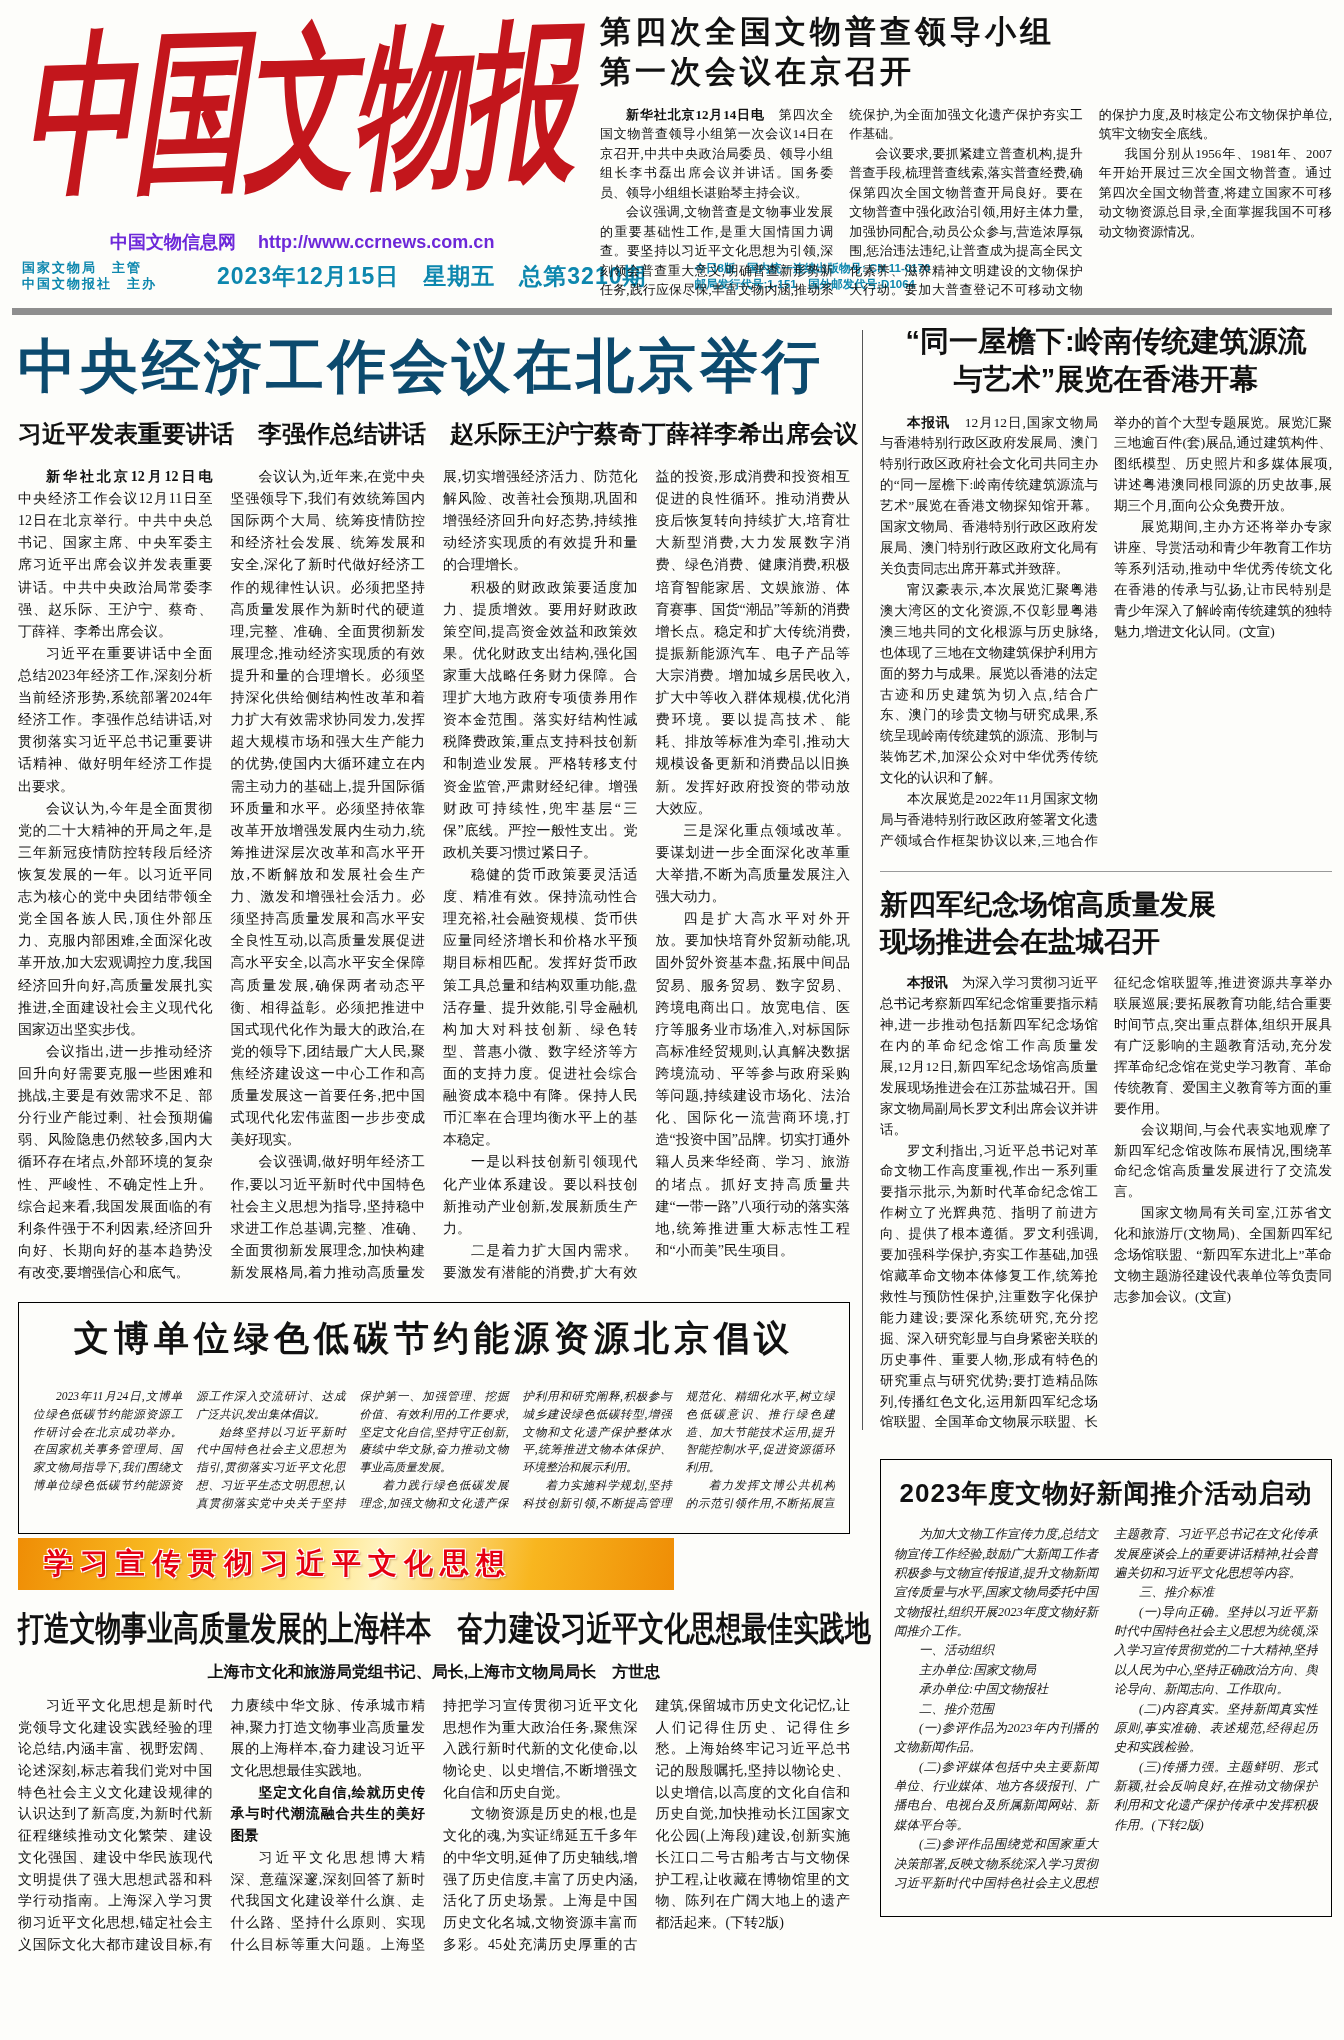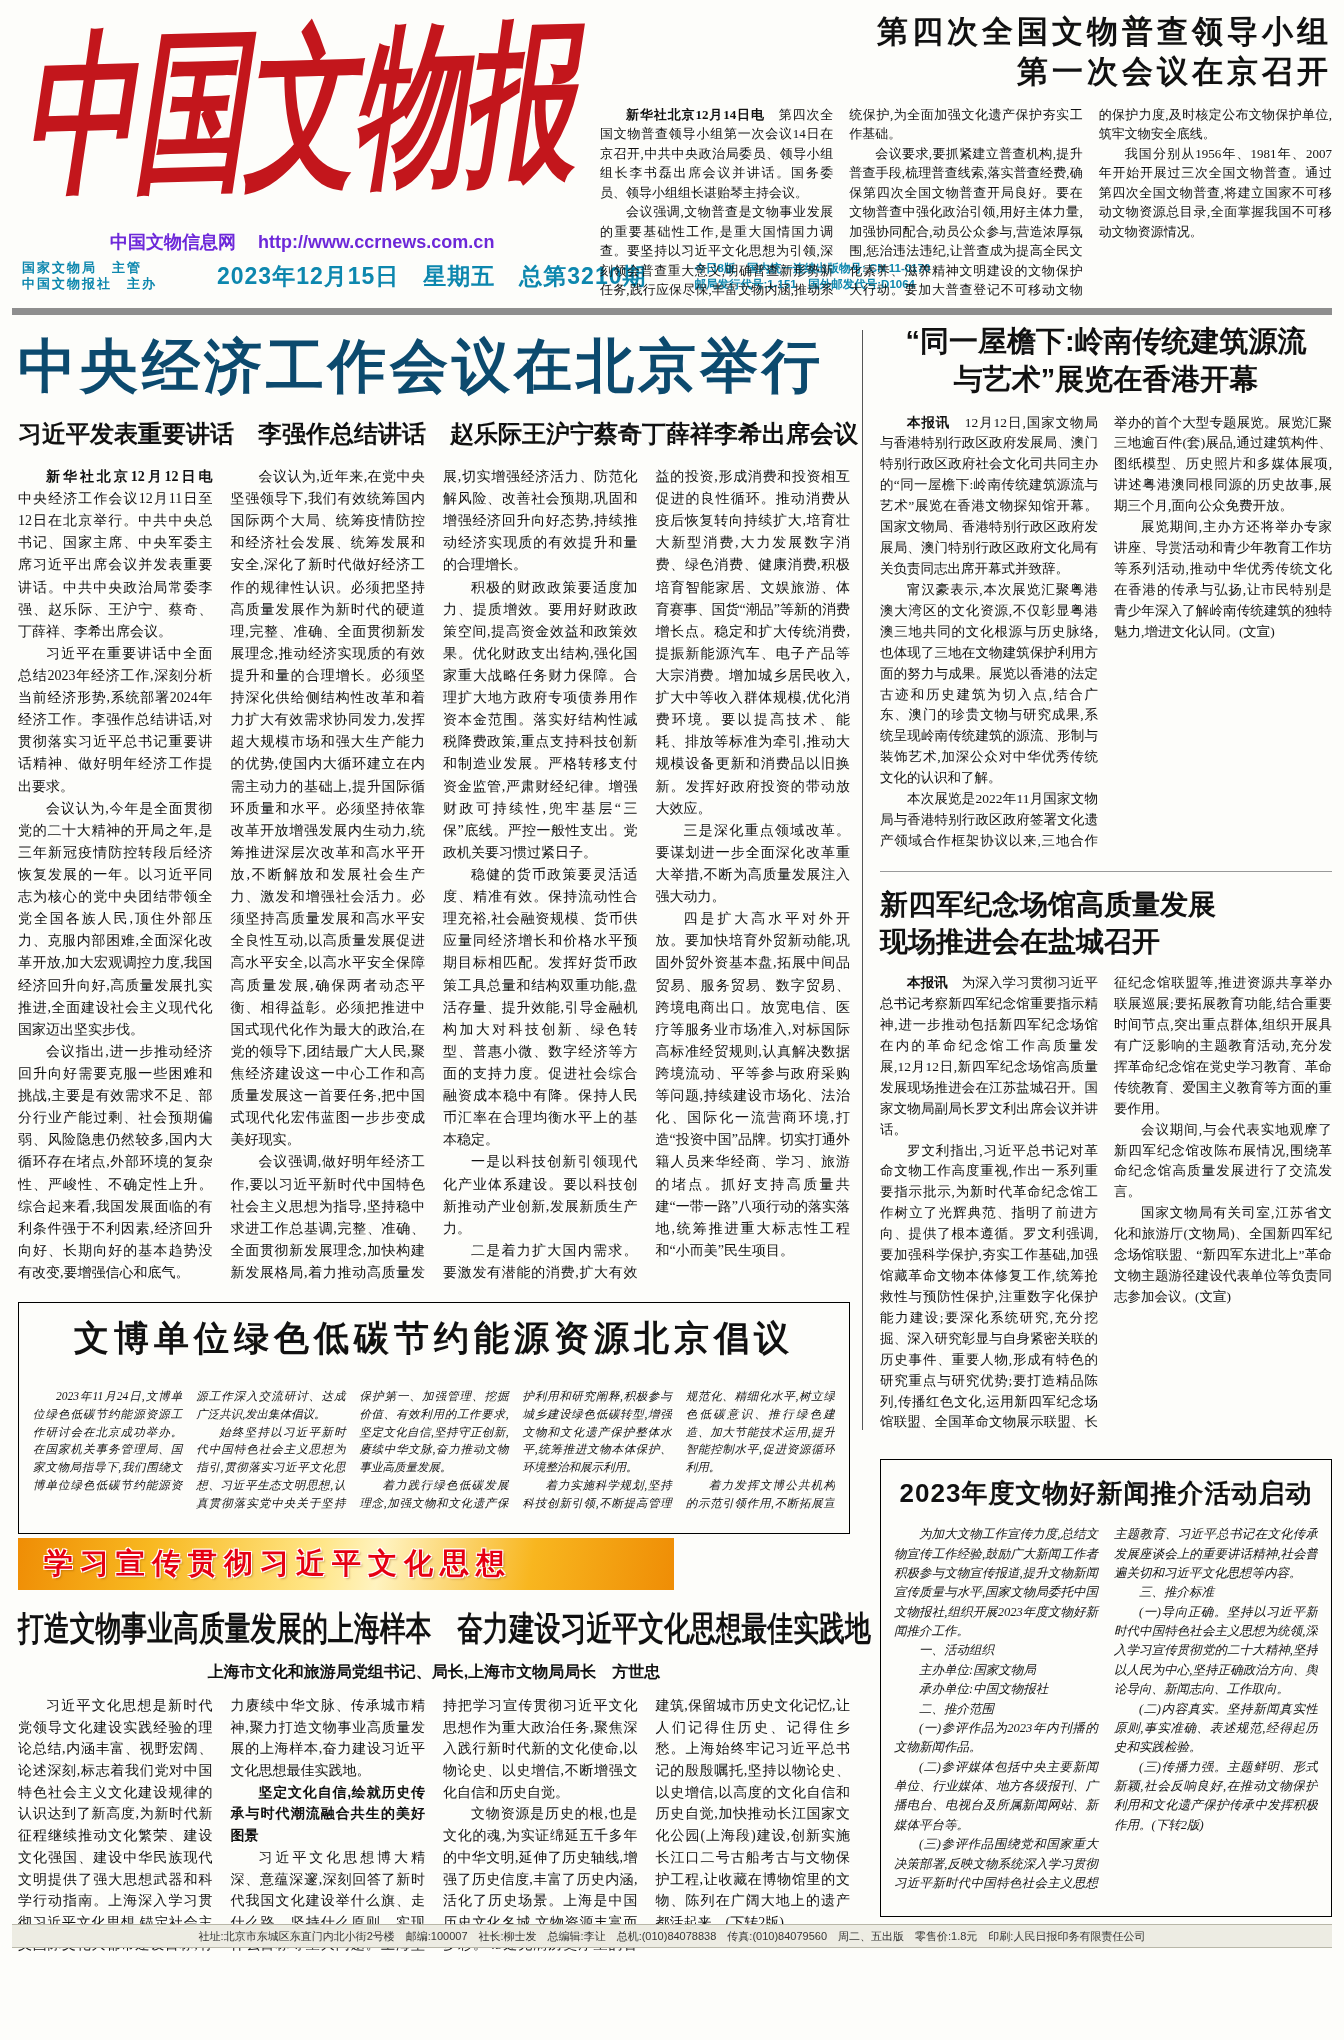--- a/index.html
+++ b/index.html
@@ -15,21 +15,21 @@
              font-weight:bold;font-size:18px;color:#6d28d9;white-space:nowrap;}
   .site-line span{margin-right:22px;}
   .info-row{position:absolute;left:22px;top:260px;width:1030px;display:flex;align-items:center;
             color:#0d87ae;font-family:"Liberation Sans",sans-serif;}
   .info-owner{font-size:13px;font-weight:bold;line-height:1.25;letter-spacing:2px;}
   .info-date{font-size:23px;font-weight:bold;margin-left:60px;white-space:nowrap;letter-spacing:1px;}
   .info-codes{font-size:11.5px;line-height:1.4;margin-left:48px;font-weight:bold;white-space:nowrap;}
 
   
   .top-article{position:absolute;left:600px;top:12px;width:732px;}
-  .ta-head{font-weight:bold;font-size:31px;text-align:right;line-height:1.3;letter-spacing:4px;}
+  .ta-head{font-weight:bold;font-size:31px;text-align:left;line-height:1.3;letter-spacing:4px;}
   .ta-body{margin-top:12px;height:196px;column-count:3;column-gap:16px;column-fill:auto;
            font-size:13px;line-height:1.5;text-align:justify;overflow:hidden;}
   .para{margin:0;text-indent:2em;}
   .dl{font-weight:bold;}
 
   .graybar{position:absolute;left:12px;top:308px;width:1320px;height:7px;background:#8e8e8e;}
 
   
   .left-zone{position:absolute;left:18px;top:328px;width:832px;}
   .main-headline{font-family:"Liberation Sans","DejaVu Sans",sans-serif;font-weight:900;
@@ -203,17 +203,14 @@
         <p class="para">(二)参评媒体包括中央主要新闻单位、行业媒体、地方各级报刊、广播电台、电视台及所属新闻网站、新媒体平台等。</p>
         <p class="para">(三)参评作品围绕党和国家重大决策部署,反映文物系统深入学习贯彻习近平新时代中国特色社会主义思想主题教育、习近平总书记在文化传承发展座谈会上的重要讲话精神,社会普遍关切和习近平文化思想等内容。</p>
         <p class="para">三、推介标准</p>
         <p class="para">(一)导向正确。坚持以习近平新时代中国特色社会主义思想为统领,深入学习宣传贯彻党的二十大精神,坚持以人民为中心,坚持正确政治方向、舆论导向、新闻志向、工作取向。</p>
         <p class="para">(二)内容真实。坚持新闻真实性原则,事实准确、表述规范,经得起历史和实践检验。</p>
         <p class="para">(三)传播力强。主题鲜明、形式新颖,社会反响良好,在推动文物保护利用和文化遗产保护传承中发挥积极作用。(下转2版)</p>
       </div>
     </div>
   </div>
 
-  <div class="footer">
-    <span>社址:北京市东城区东直门内北小街2号楼　邮编:100007　社长:柳士发　总编辑:李让　总机:(010)84078838　传真:(010)84079560　周二、五出版　零售价:1.8元　印刷:人民日报印务有限责任公司</span>
-  </div>
 
 </div>
 
 </body></html>

